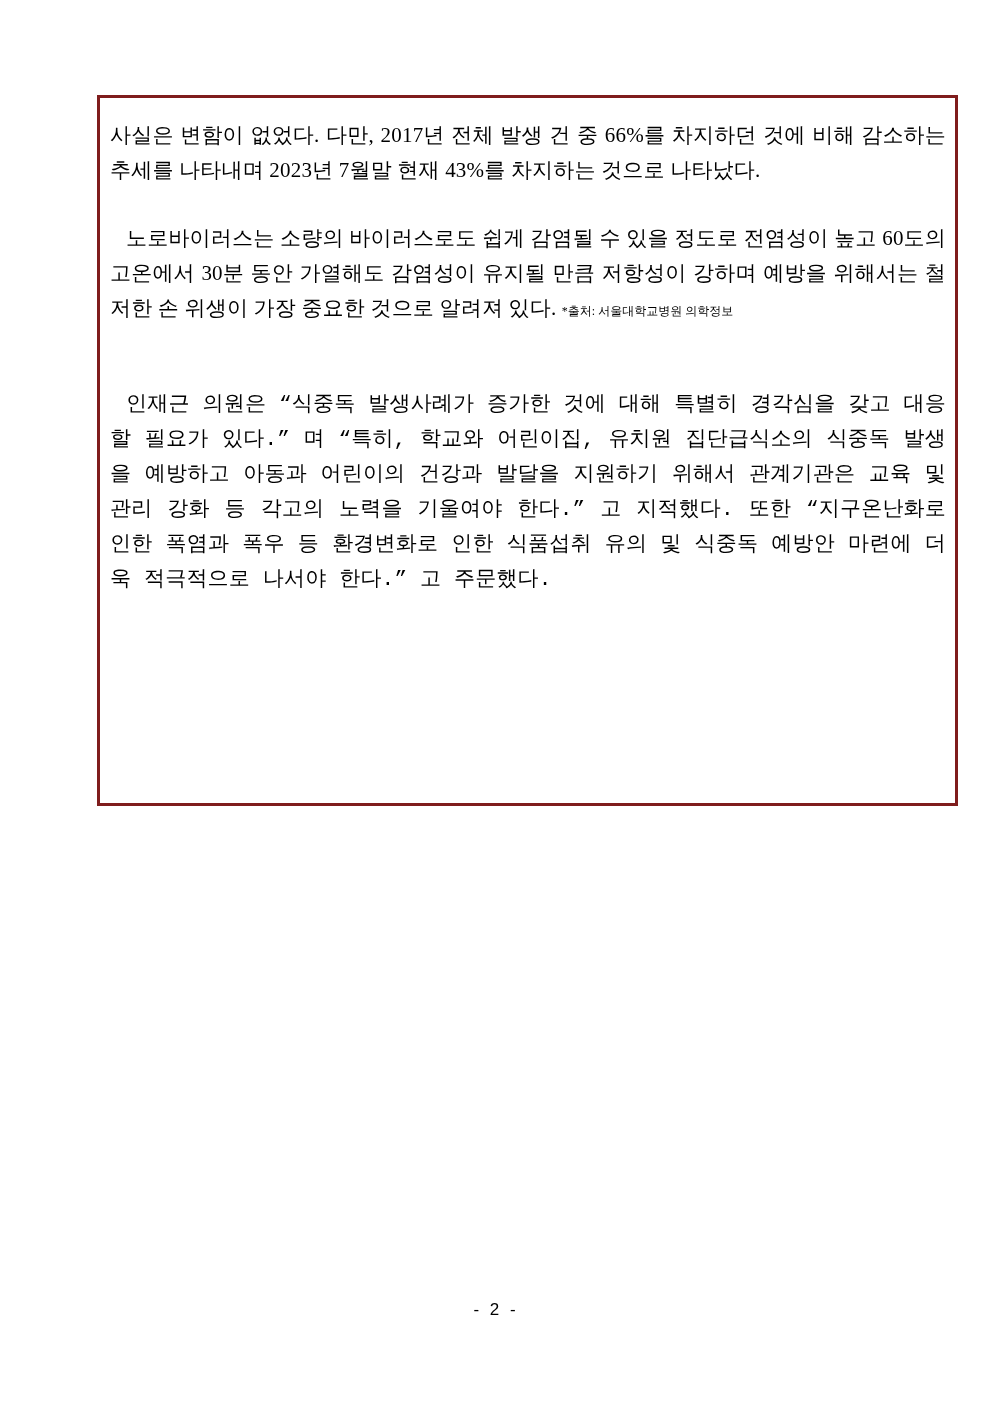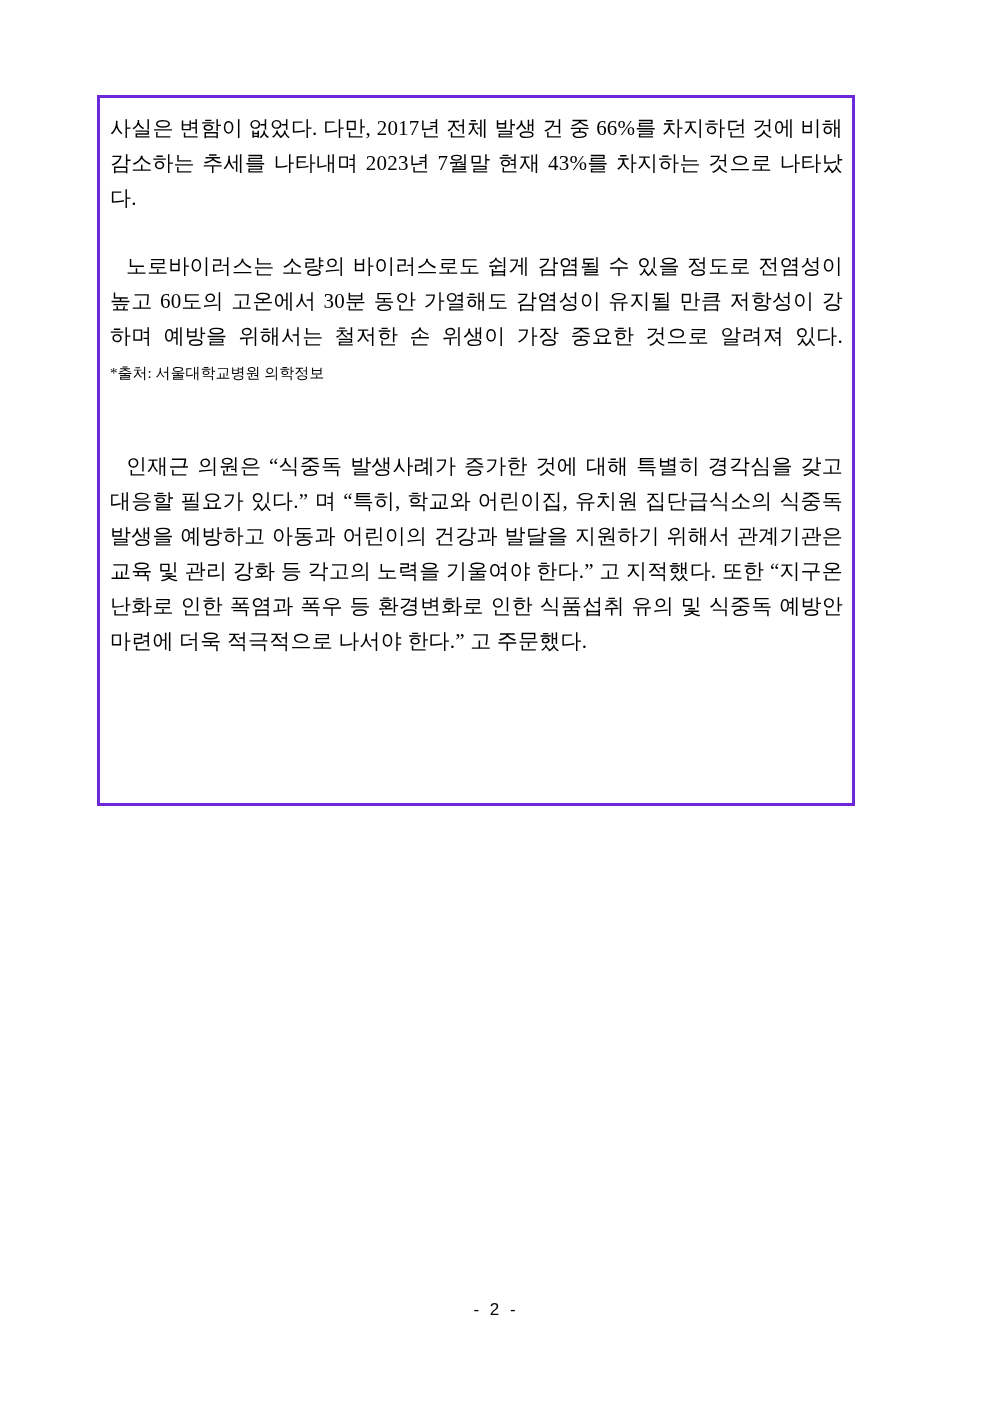--- a/index.html
+++ b/index.html
@@ -13,45 +13,46 @@
     height: 1403px;
     background: #ffffff;
     font-family: "Liberation Serif", "DejaVu Serif", serif;
     color: #000000;
     overflow: hidden;
   }
   .content-box {
     position: absolute;
     left: 97px;
     top: 95px;
-    width: 758px;
+    width: 861px;
     height: 711px;
     box-sizing: border-box;
-    border: 3px solid #6d28d9;
-    padding: 13px 9px 0 10px;
+    border: 3px solid #7f1d1d;
+    padding: 20px 9px 0 10px;
   }
   .para {
     margin: 0 0 33px 0;
     font-size: 21px;
     line-height: 35px;
     text-align: justify;
     word-break: normal;
     letter-spacing: 0.2px;
   }
   .para.indent {
     text-indent: 16px;
   }
   .para.big-gap-after {
     margin-bottom: 58px;
   }
   .para:last-child {
     margin-bottom: 0;
+    font-family: Liberation Mono, monospace;
   }
   .source-note {
-    font-size: 15px;
+    font-size: 12px;
     letter-spacing: 0;
     white-space: nowrap;
   }
   .page-number {
     position: absolute;
     left: 0;
     right: 0;
     top: 1300px;
     text-align: center;
     font-size: 17px;

